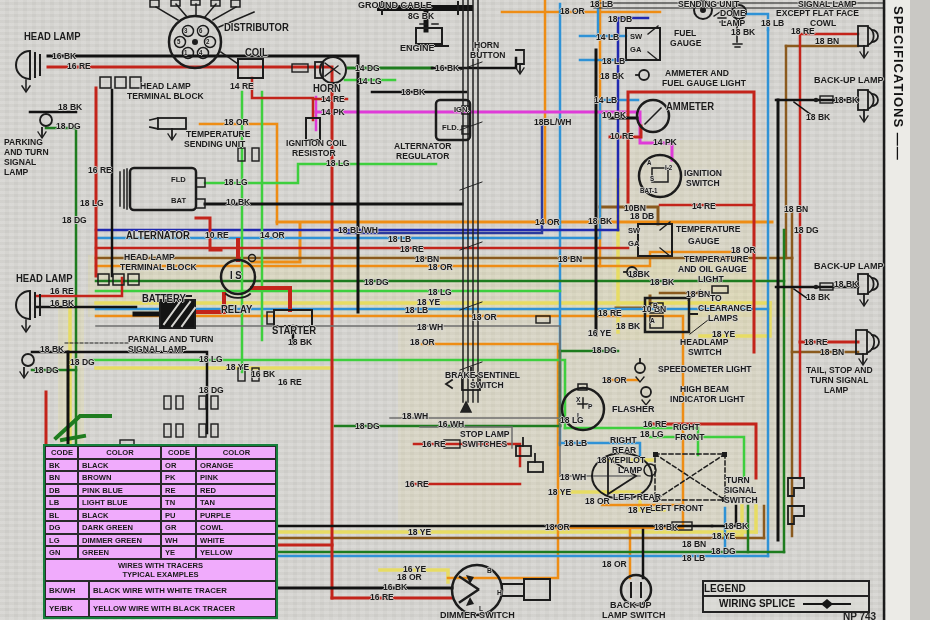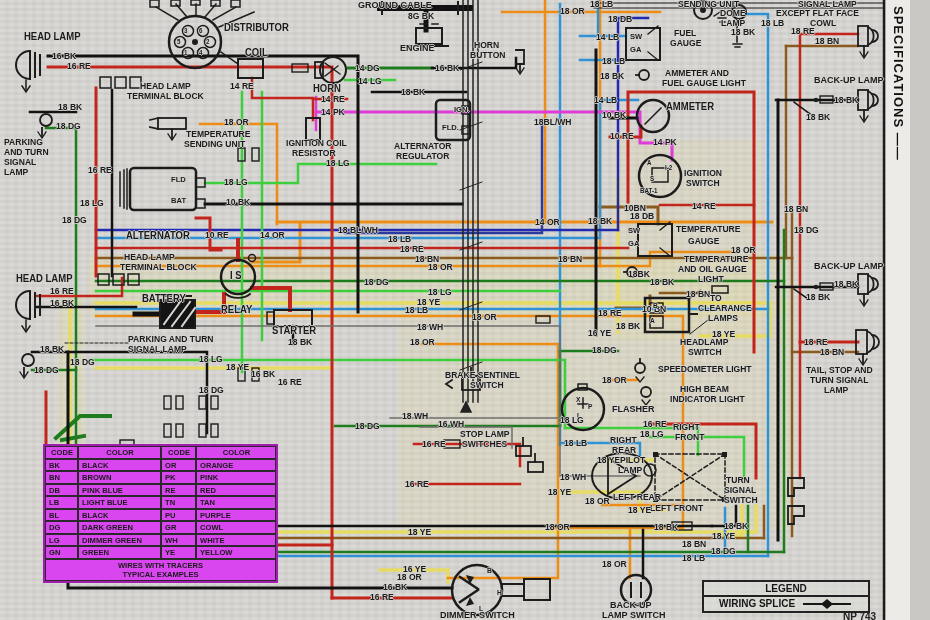--- a/index.html
+++ b/index.html
@@ -14,32 +14,32 @@
     white-space:pre;z-index:30;transform:scaleX(.95);transform-origin:left top;
     text-shadow:-1px 0 0 rgba(214,213,209,.85),1px 0 0 rgba(214,213,209,.85),
       0 -1px 0 rgba(214,213,209,.85),0 1px 0 rgba(214,213,209,.85);}
   
   #right-strip{position:absolute;left:886px;top:0;width:24px;height:620px;background:#ecebe7;z-index:20;}
   #right-edge{position:absolute;left:910px;top:0;width:20px;height:620px;background:#c9c8c4;z-index:20;}
   #spec-label{position:absolute;left:906px;top:6px;z-index:25;transform:rotate(90deg);
     transform-origin:0 0;font-weight:bold;font-size:13px;letter-spacing:1px;color:#111;white-space:nowrap;}
   
   #color-table{position:absolute;left:43px;top:444px;width:231px;z-index:40;
-    border:2px solid #a21caf;background:#d946ef;font-weight:bold;color:#1a1a1a;}
+    border:2px solid #15803d;background:#f0abfc;font-weight:bold;color:#1a1a1a;}
   #color-table .tgrid{display:grid;grid-template-columns:33px 83px 35px 80px;}
   #color-table .cell{border:1px solid #2a2a2a;font-size:7.6px;padding:1px 2px 0 3px;height:9.5px;
     overflow:hidden;white-space:nowrap;}
   #color-table .hdr{text-align:center;}
   #color-table .span-row{border:1px solid #2a2a2a;font-size:7.6px;text-align:center;padding:1px 0;}
   #color-table .tr-grid{display:grid;grid-template-columns:44px 187px;}
   #color-table .tr-cell{border:1px solid #2a2a2a;font-size:7.8px;padding:4px 2px 3px 3px;white-space:nowrap;}
   
   #legend{position:absolute;left:702px;top:580px;width:164px;z-index:40;border:2px solid #222;
     font-weight:bold;color:#161616;background:rgba(222,221,217,.6);}
-  #legend .lg-title{border-bottom:2px solid #222;text-align:center;font-size:10px;padding:1px 0;}
+  #legend .lg-title{border-bottom:2px solid #222;font-size:10px;padding:1px 0;}
   #legend .lg-row{display:flex;align-items:center;justify-content:center;gap:6px;font-size:10px;padding:1px 0 2px;}
   #np-number{position:absolute;left:843px;top:611px;z-index:40;font-weight:bold;font-size:10px;color:#222;}
 </style>
 </head>
 <body>
 
 <div id="page">
 
   <svg class="wires" width="930" height="620" viewBox="0 0 930 620" fill="none" stroke-linecap="square" stroke-linejoin="miter">
 
@@ -761,20 +761,26 @@
         <div class="cell">WHITE</div>
         <div class="cell">GN</div>
         <div class="cell">GREEN</div>
         <div class="cell">YE</div>
         <div class="cell">YELLOW</div>
       </div>
     <div class="span-row">
       <div>WIRES WITH TRACERS</div>
       <div>TYPICAL EXAMPLES</div>
     </div>
+    <div class="tr-grid" id="ct-tracer">
+        <div class="tr-cell">BK/WH</div>
+        <div class="tr-cell">BLACK WIRE WITH WHITE TRACER</div>
+        <div class="tr-cell">YE/BK</div>
+        <div class="tr-cell">YELLOW WIRE WITH BLACK TRACER</div>
+      </div>
   </div>
 
   <div id="legend">
     <div class="lg-title">LEGEND</div>
     <div class="lg-row">
       <span>WIRING SPLICE</span>
       <svg width="52" height="10">
         <line x1="2" y1="5" x2="50" y2="5" stroke="#161616" stroke-width="2"></line>
         <polygon points="26,0 32,5 26,10 20,5" fill="#161616"></polygon>
       </svg>

